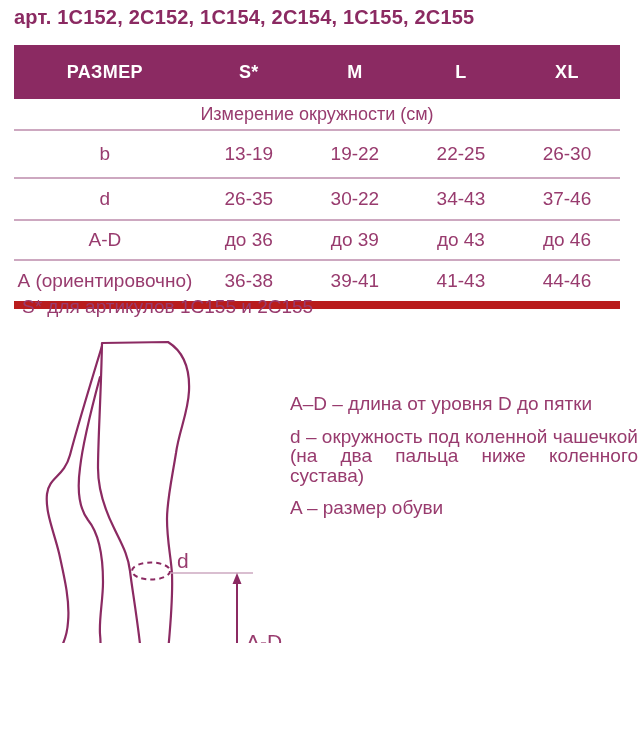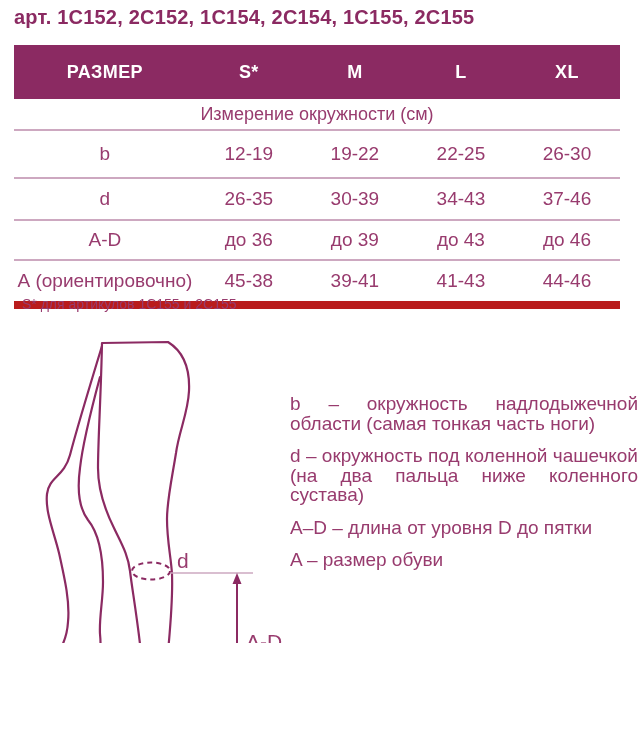--- a/index.html
+++ b/index.html
@@ -24,21 +24,21 @@
   .size-table td{
     text-align:center;vertical-align:middle;padding:0;
     font-size:19px;color:#983B6E;margin-top:17px;
   }
   .size-table tr.subheader td{height:30px;border-bottom:2px solid #CDA8C0;font-size:18px;}
   .size-table tr.r-b td{height:46px;border-bottom:2px solid #CDA8C0;}
   .size-table tr.r-d td{height:40px;border-bottom:2px solid #CDA8C0;}
   .size-table tr.r-ad td{height:38px;border-bottom:2px solid #CDA8C0;}
   .size-table tr.r-a td{height:40px;border-bottom:8px solid #b91c1c;}
   .note{
-    position:absolute;left:22px;top:296px;font-size:14px;color:#983B6E;
+    position:absolute;left:22px;top:296px;font-size:19px;color:#983B6E;
   }
   .legend{
     position:absolute;left:290px;top:394px;width:348px;color:#983B6E;
     font-size:19px;line-height:1.03;text-align:justify;
   }
   .legend p{margin:0 0 13px 0;}
   svg.legs{position:absolute;left:0;top:336px;}
   svg.legs text{
     font-family:"Liberation Sans","DejaVu Sans",sans-serif;
     font-size:21px;fill:#983B6E;
@@ -67,42 +67,42 @@
         <th>L</th>
         <th>XL</th>
       </tr>
     </thead>
     <tbody>
       <tr class="subheader">
         <td colspan="5">Измерение окружности (см)</td>
       </tr>
       <tr class="r-b">
         <td>b</td>
-        <td>12-19</td>
+        <td>13-19</td>
         <td>19-22</td>
         <td>22-25</td>
         <td>26-30</td>
       </tr>
       <tr class="r-d">
         <td>d</td>
         <td>26-35</td>
-        <td>30-39</td>
+        <td>30-22</td>
         <td>34-43</td>
         <td>37-46</td>
       </tr>
       <tr class="r-ad">
         <td>A-D</td>
         <td>до 36</td>
         <td>до 39</td>
         <td>до 43</td>
         <td>до 46</td>
       </tr>
       <tr class="r-a">
         <td>А (ориентировочно)</td>
-        <td>45-38</td>
+        <td>36-38</td>
         <td>39-41</td>
         <td>41-43</td>
         <td>44-46</td>
       </tr>
     </tbody>
   </table>
 
   <div class="note">S* для артикулов 1C155 и 2C155</div>
 
   <svg class="legs" width="290" height="420" viewBox="0 336 290 420">
@@ -160,19 +160,18 @@
       <polygon points="172,728 161,723.5 161,732.5" fill="#8B2A62"></polygon>
     </g>
 
     <text x="177" y="568">d</text>
     <text x="180" y="677">b</text>
     <text x="246" y="649">A-D</text>
     <text x="133" y="751" text-anchor="middle">A</text>
   </svg>
 
   <div class="legend">
-    <p>b – окружность надлодыжечной области (самая тонкая часть ноги)</p>
+    <p>A–D – длина от уровня D до пятки</p>
     <p>d – окружность под коленной чашечкой (на два пальца ниже коленного сустава)</p>
-    <p>A–D – длина от уровня D до пятки</p>
     <p>A – размер обуви</p>
   </div>
 
 </div>
 
 </body></html>

